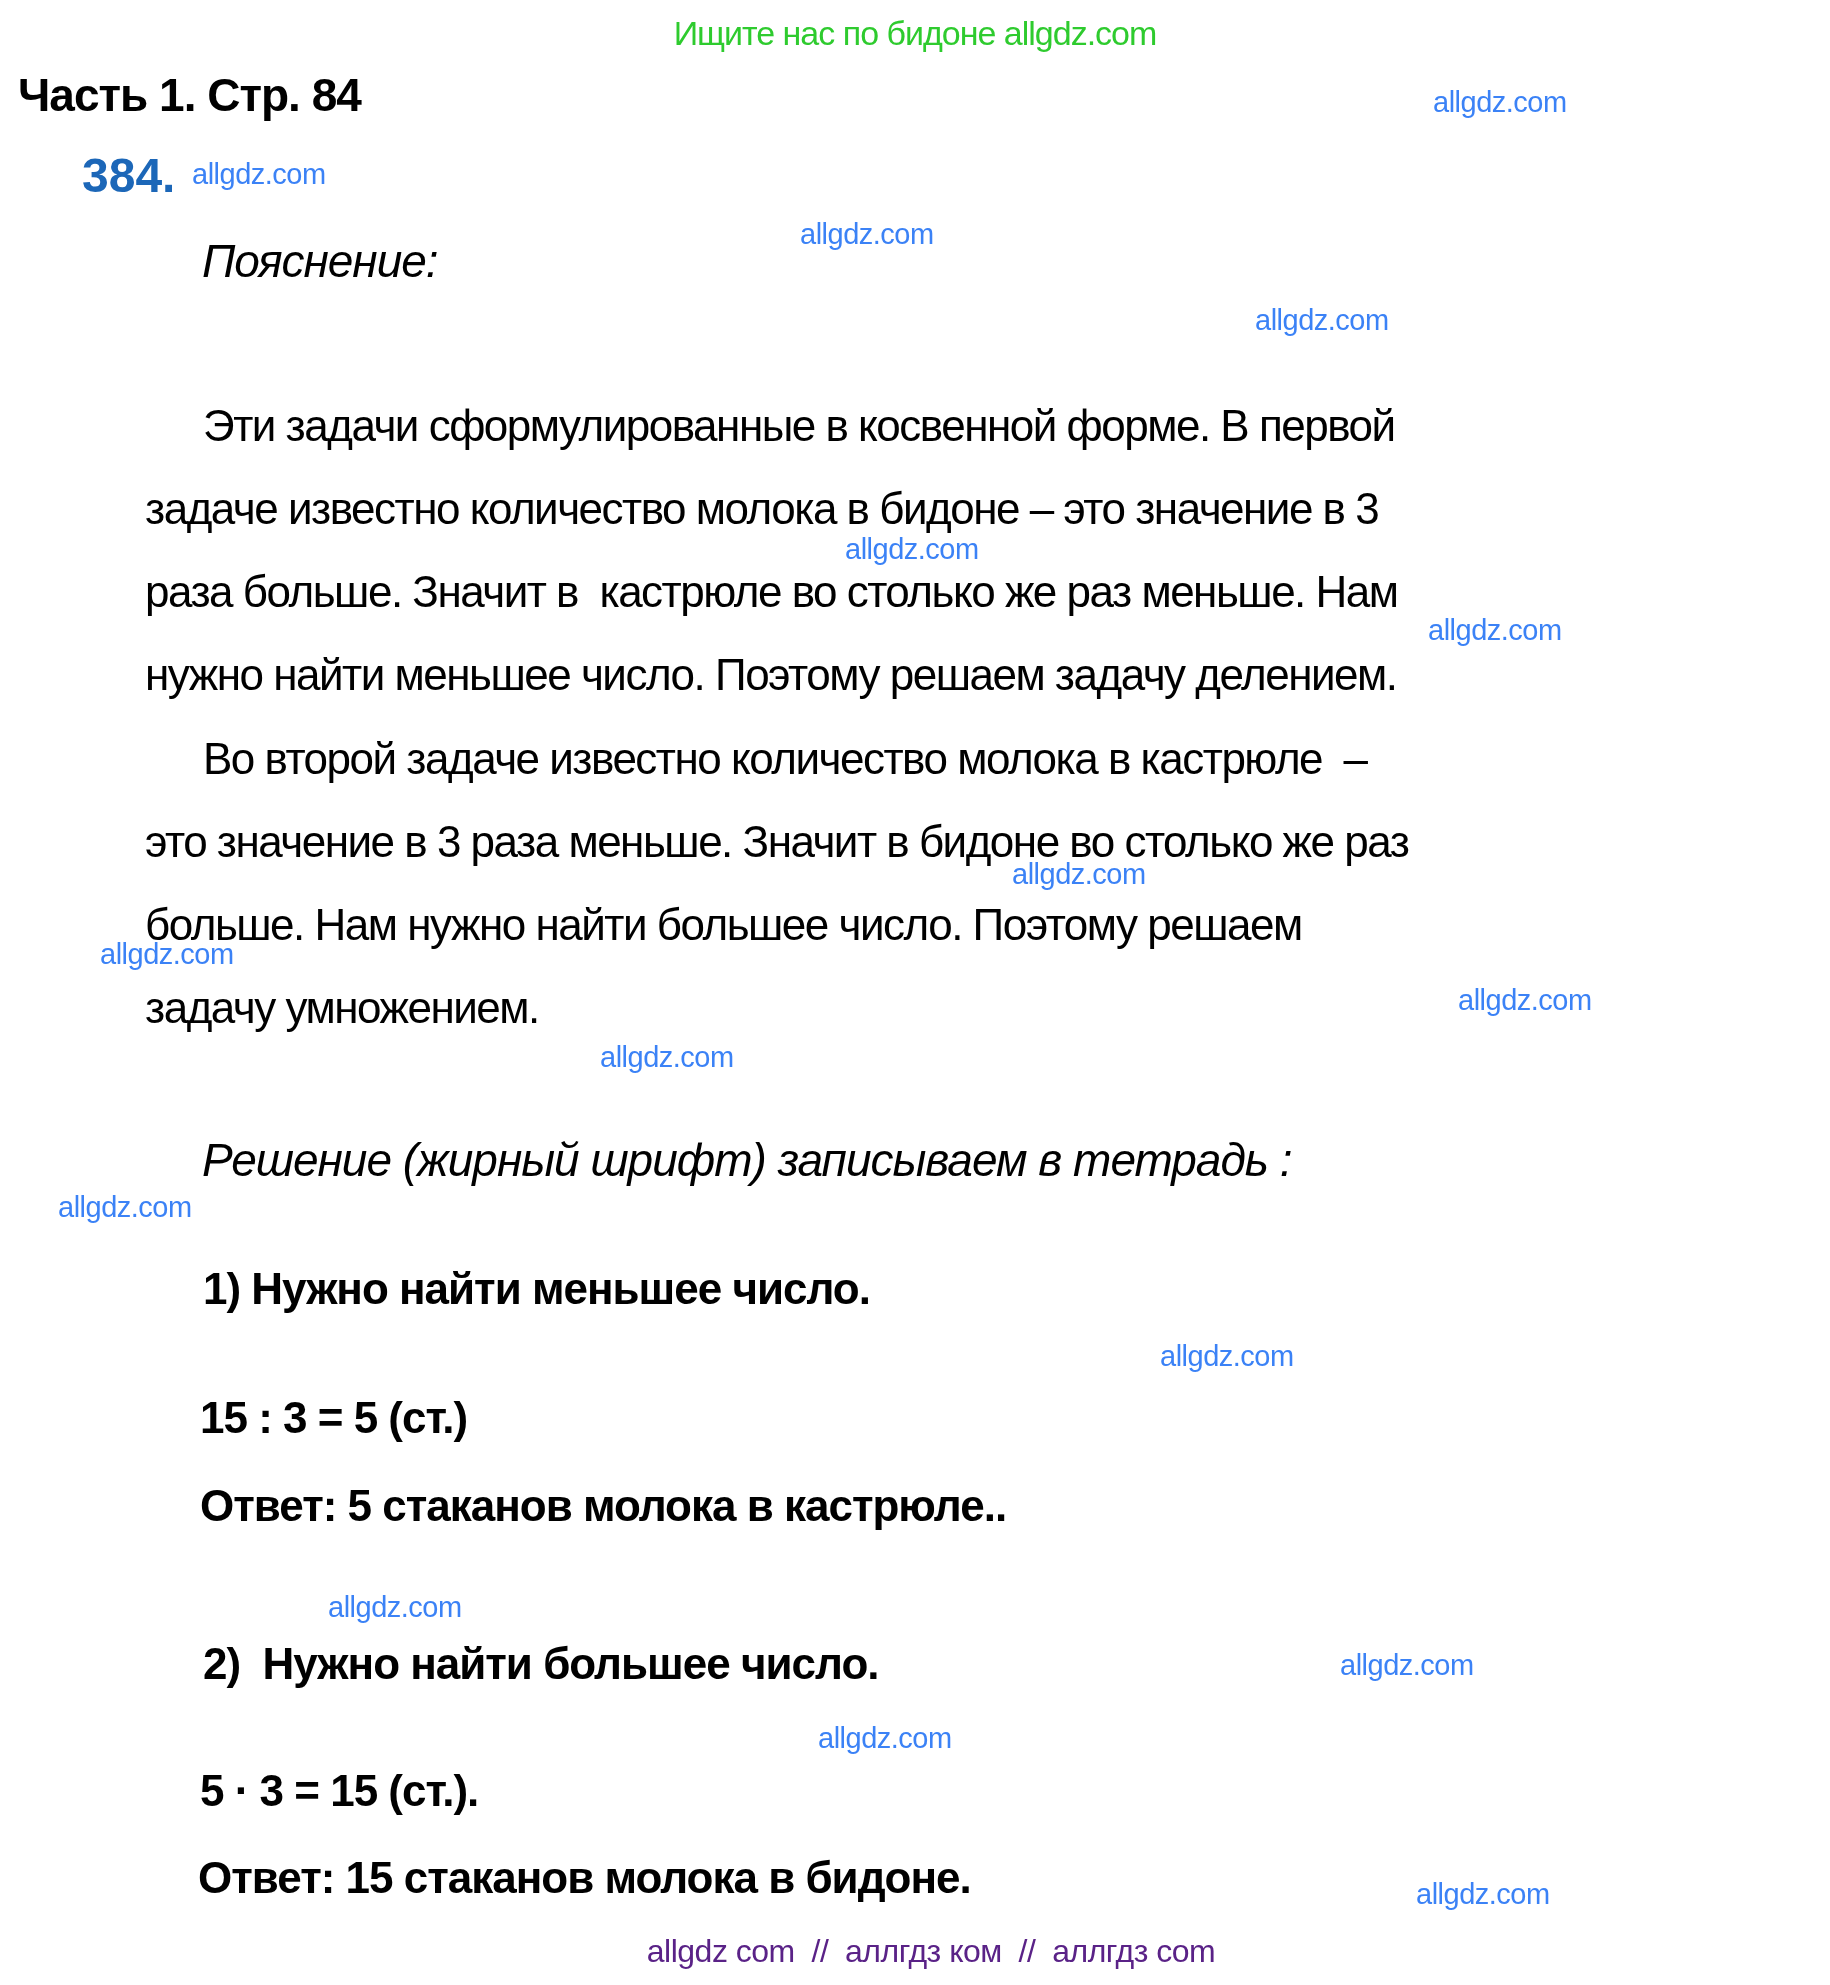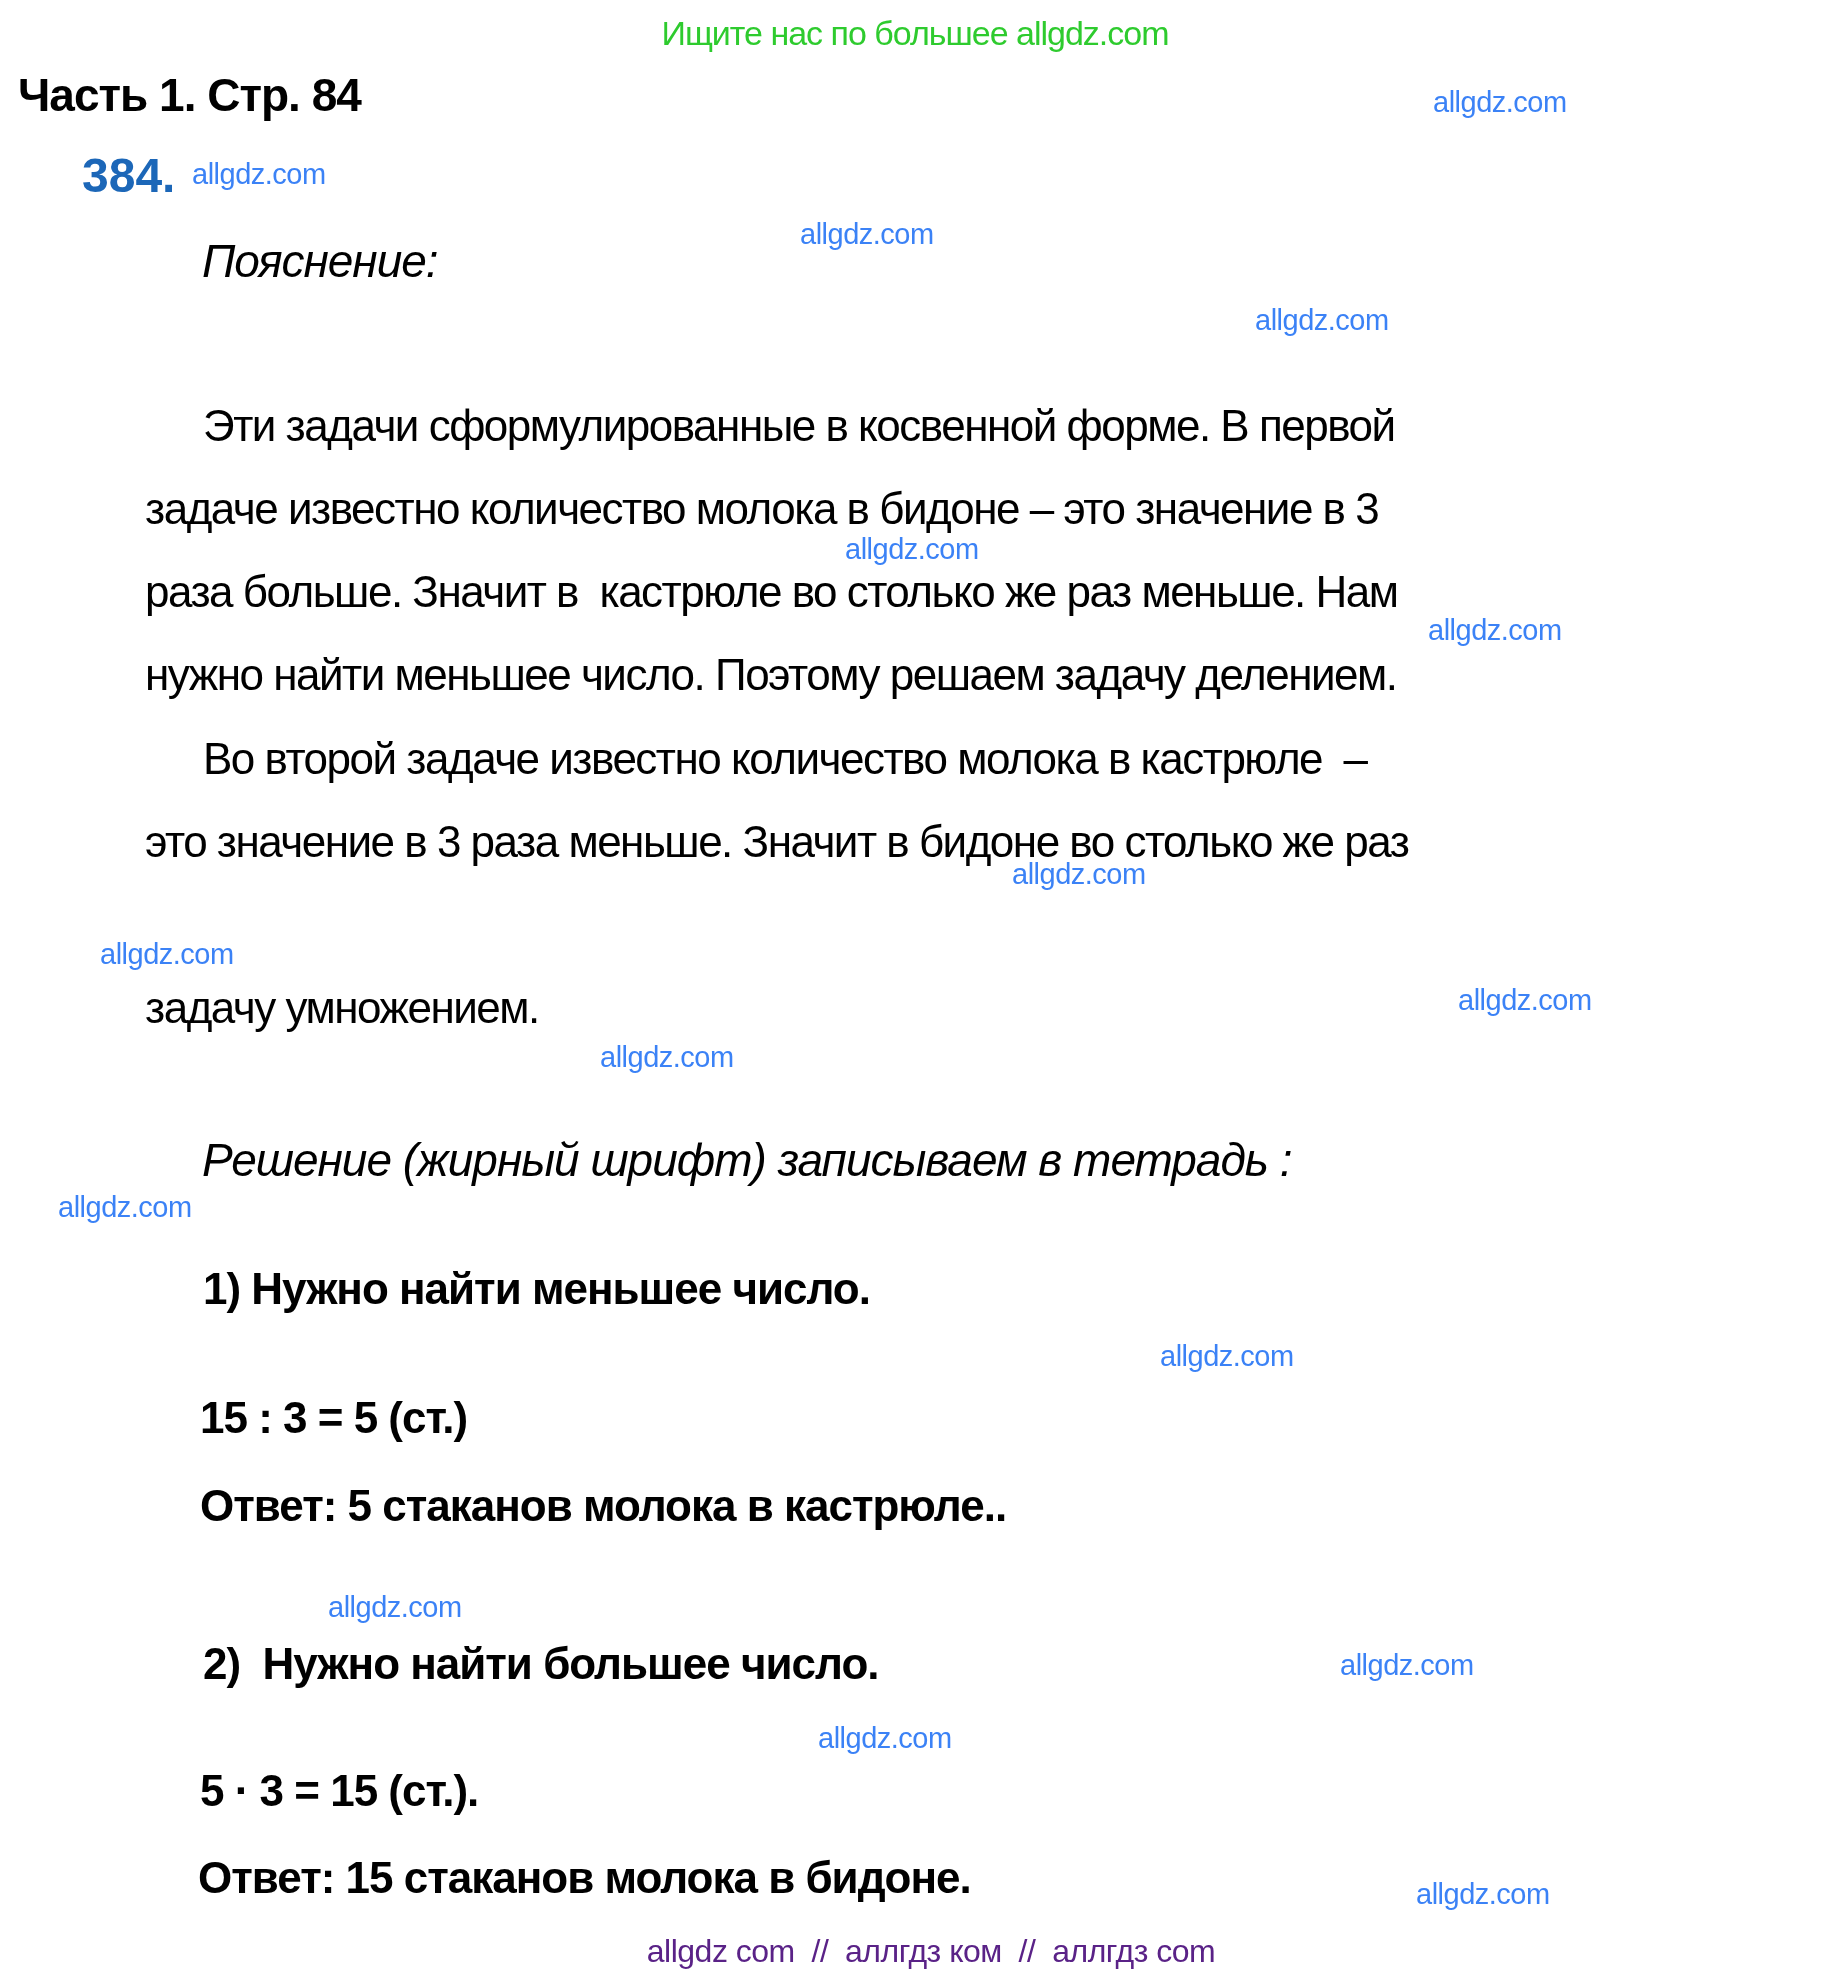--- a/index.html
+++ b/index.html
@@ -67,35 +67,36 @@
     color:var(--purple);
     letter-spacing:-0.5px;
     padding-left:32px;
   }
 </style>
 </head>
 <body>
 
 <div class="page">
 
-  <div class="center-line green-hint">Ищите нас по большее allgdz.com</div>
+  <div class="center-line green-hint">Ищите нас по бидоне allgdz.com</div>
 
   <div class="abs page-title">Часть 1. Стр. 84</div>
 
   <div class="abs task-number">384.</div>
 
   <div class="abs heading-italic" style="left:202px;top:234px;">Пояснение:</div>
 
   <div class="abs body-line" style="left:203px;top:400px;">Эти задачи сформулированные в косвенной форме. В первой</div>
   <div class="abs body-line" style="left:145px;top:483px;">задаче известно количество молока в бидоне – это значение в 3</div>
   <div class="abs body-line" style="left:145px;top:566px;">раза больше. Значит в  кастрюле во столько же раз меньше. Нам</div>
   <div class="abs body-line" style="left:145px;top:649px;">нужно найти меньшее число. Поэтому решаем задачу делением.</div>
 
   <div class="abs body-line" style="left:203px;top:733px;">Во второй задаче известно количество молока в кастрюле  –</div>
   <div class="abs body-line" style="left:145px;top:816px;">это значение в 3 раза меньше. Значит в бидоне во столько же раз</div>
+  <div class="abs body-line" style="left:145px;top:899px;">больше. Нам нужно найти большее число. Поэтому решаем</div>
   <div class="abs body-line" style="left:145px;top:982px;">задачу умножением.</div>
 
   <div class="abs heading-italic" style="left:202px;top:1133px;">Решение (жирный шрифт) записываем в тетрадь :</div>
 
   <div class="abs bold-line" style="left:203px;top:1263px;text-align:center;">1) Нужно найти меньшее число.</div>
   <div class="abs bold-line" style="left:200px;top:1392px;">15 : 3 = 5 (ст.)</div>
   <div class="abs bold-line" style="left:200px;top:1480px;">Ответ: 5 стаканов молока в кастрюле..</div>
 
   <div class="abs bold-line" style="left:203px;top:1638px;">2)  Нужно найти большее число.</div>
   <div class="abs bold-line" style="left:200px;top:1765px;">5 · 3 = 15 (ст.).</div>

